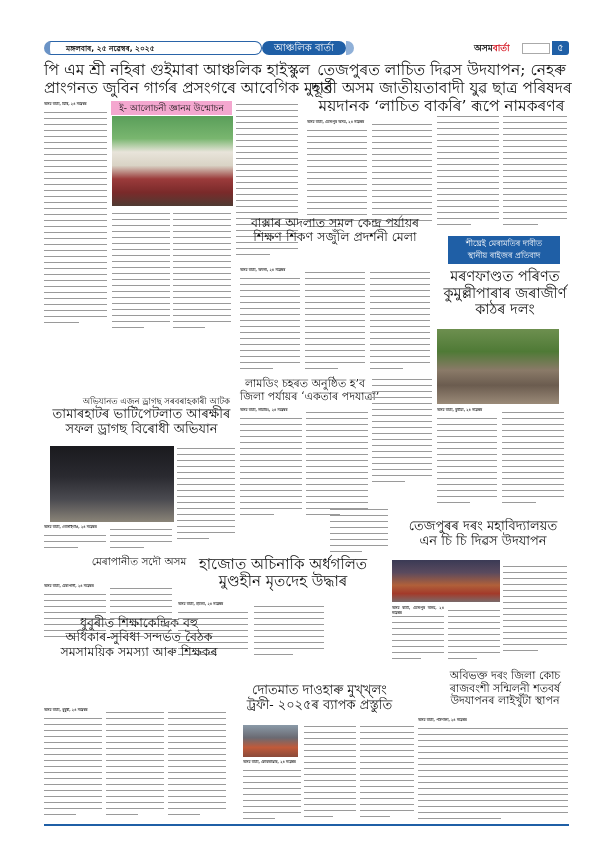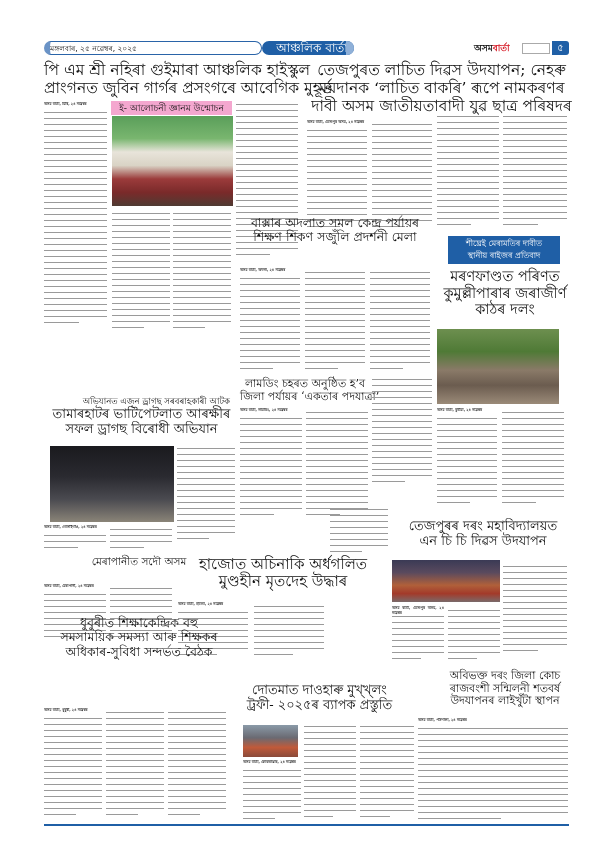--- a/index.html
+++ b/index.html
@@ -1,21 +1,21 @@
 <!DOCTYPE html>
 <html><head>
 <meta charset="utf-8">
 <style>
   html, body { margin:0; padding:0; background:#fff; }
   body { width:610px; height:862px; position:relative; overflow:hidden; font-family:"DejaVu Sans", sans-serif; color:#111; }
   .abs { position:absolute; }
   .hdr { left:44px; top:41px; width:525px; height:14px; }
   .hdr .pill { position:absolute; top:0; height:14px; border-radius:7px; }
-  .hdr .left { left:0; width:218px; border:1px solid #2a64a8; border-left:6px solid #6a93c6; background:#fff; font-size:7.5px; line-height:13px; padding-left:0; box-sizing:border-box; }
-  .hdr .mid { left:218px; width:84px; background:#1f5fa6; color:#fff; font-size:12px; text-align:center; line-height:14px;padding-left:8px; }
+  .hdr .left { left:0; width:218px; border:1px solid #2a64a8; border-left:6px solid #6a93c6; background:#fff; font-size:7.5px; line-height:13px; padding-left:16px; box-sizing:border-box;font-weight:bold; }
+  .hdr .mid { left:218px; width:84px; background:#1f5fa6; color:#fff; font-size:10px; text-align:center; line-height:14px; }
   .hdr .midr { left:302px; width:8px; border-radius:0 7px 7px 0; background:#8fb0d8; }
   .hdr .brand { left:430px; top:0; font-size:9px; font-weight:bold; line-height:14px; color:#111; }
   .hdr .brand span { color:#d81e2a; }
   .hdr .web { left:478px; top:2px; width:26px; height:9px; border:1px solid #aaa; font-size:3px; }
   .hdr .page { left:508px; width:17px; background:#1f5fa6; color:#fff; font-size:10px; line-height:14px; text-align:center; border-radius:0 3px 3px 0; }
   .head { font-family:"DejaVu Serif", serif; color:#111; text-align:center; line-height:1.15; white-space:nowrap; }
   .body-text { font-size:3.6px; line-height:5px; color:#444; text-align:justify; overflow:hidden; }
   .body-text .ln { height:5px; border-bottom:1.2px solid #9a9a9a; margin-bottom:1px; box-sizing:border-box; }
   .photo { overflow:hidden; }
   .sub { font-family:"DejaVu Serif", serif; text-align:right; white-space:nowrap; }
@@ -148,22 +148,22 @@
     <div class="ln"></div>
     <div class="ln"></div>
     <div class="ln"></div>
     <div class="ln"></div>
     <div class="ln"></div>
     <div class="ln" style="width: 55%;"></div>
   </div>
 
 <div class="abs head" style="left:309px;top:62px;width:265px;font-size:15.5px;">
   <div>তেজপুৰত লাচিত দিৱস উদযাপন; নেহৰু</div>
+  <div>দাবী অসম জাতীয়তাবাদী যুৱ ছাত্ৰ পৰিষদৰ</div>
   <div>ময়দানক ‘লাচিত বাকৰি’ ৰূপে নামকৰণৰ</div>
-  <div>দাবী অসম জাতীয়তাবাদী যুৱ ছাত্ৰ পৰিষদৰ</div>
 </div>
 <div class="abs body-text" style="left:307px;top:120px;width:60px;height:108px;">
   <div class="ln" style="border:none;font-weight:bold;color:#222;">অসম বাৰ্তা, তেজপুৰ অসম, ২৪ নৱেম্বৰ</div>
 <div class="ln"></div>
     <div class="ln"></div>
     <div class="ln"></div>
     <div class="ln"></div>
     <div class="ln"></div>
     <div class="ln"></div>
     <div class="ln"></div>
@@ -556,22 +556,22 @@
     <div class="ln"></div>
     <div class="ln"></div>
     <div class="ln"></div>
     <div class="ln"></div>
     <div class="ln"></div>
     <div class="ln" style="width: 55%;"></div>
   </div>
 
 <div class="abs head" style="left:44px;top:616px;width:190px;font-size:12.5px;">
   <div>ধুবুৰীত শিক্ষাকেন্দ্ৰিক বহু</div>
+  <div>অধিকাৰ-সুবিধা সন্দৰ্ভত বৈঠক</div>
   <div>সমসাময়িক সমস্যা আৰু শিক্ষকৰ</div>
-  <div>অধিকাৰ-সুবিধা সন্দৰ্ভত বৈঠক</div>
 </div>
 <div class="abs body-text" style="left:44px;top:708px;width:58px;height:112px;">
   <div class="ln" style="border:none;font-weight:bold;color:#222;">অসম বাৰ্তা, ধুবুৰী, ২৪ নৱেম্বৰ</div>
 <div class="ln"></div>
     <div class="ln"></div>
     <div class="ln"></div>
     <div class="ln"></div>
     <div class="ln"></div>
     <div class="ln"></div>
     <div class="ln"></div>

